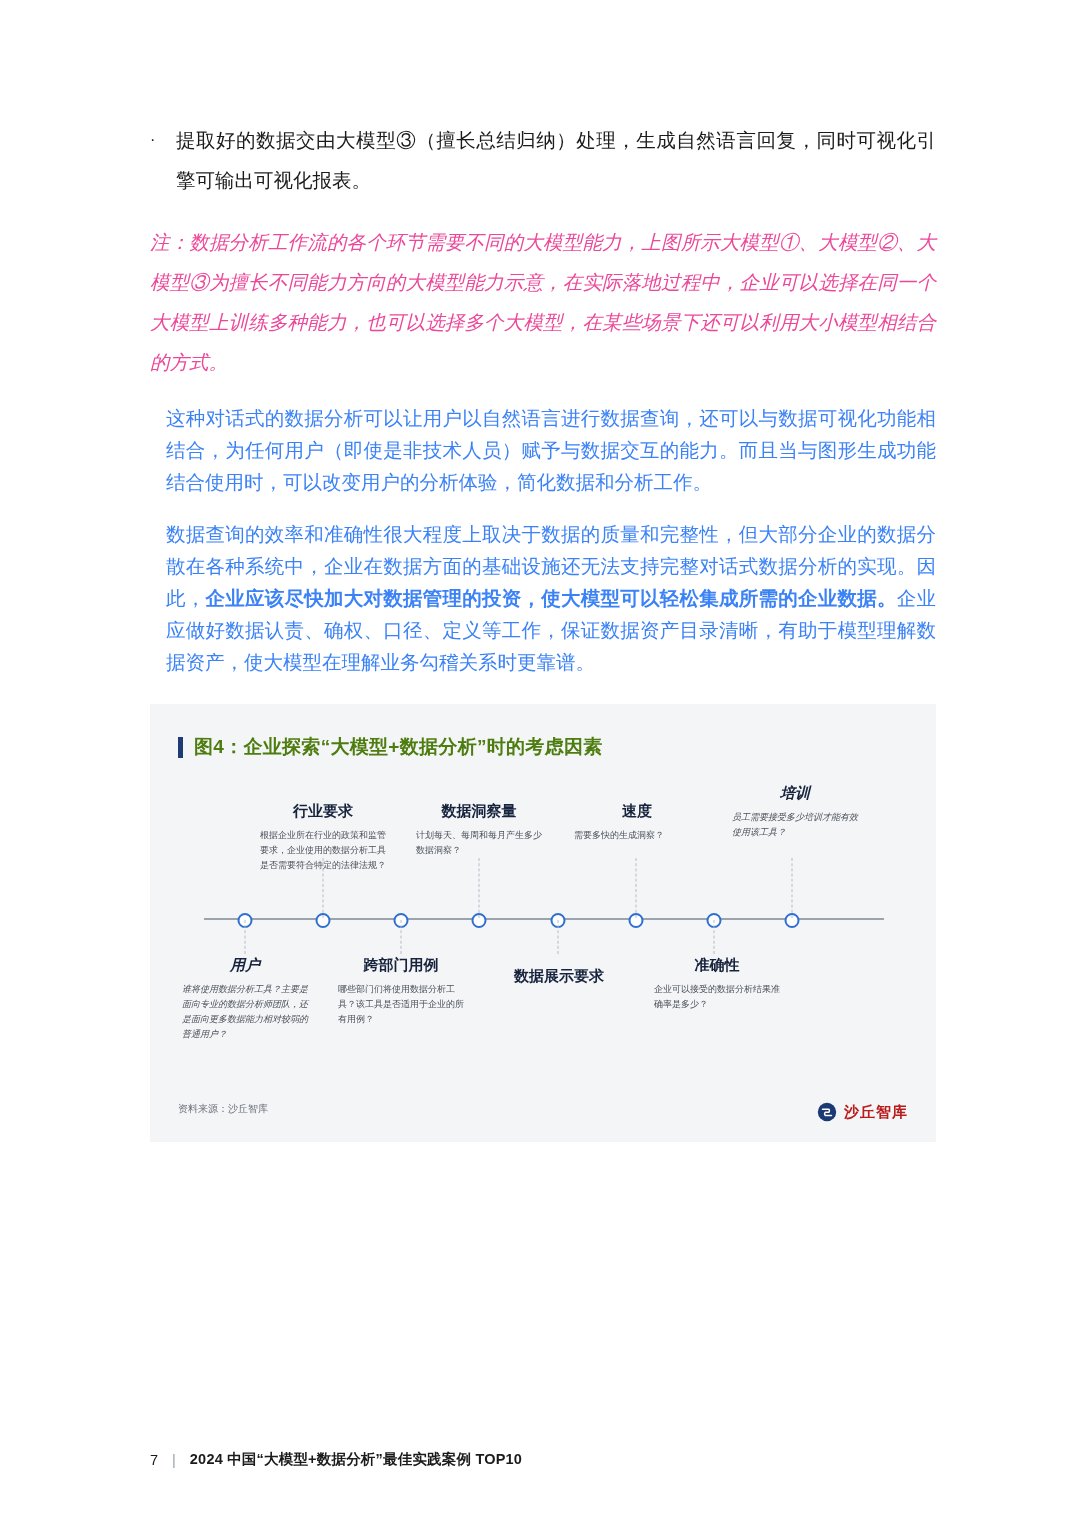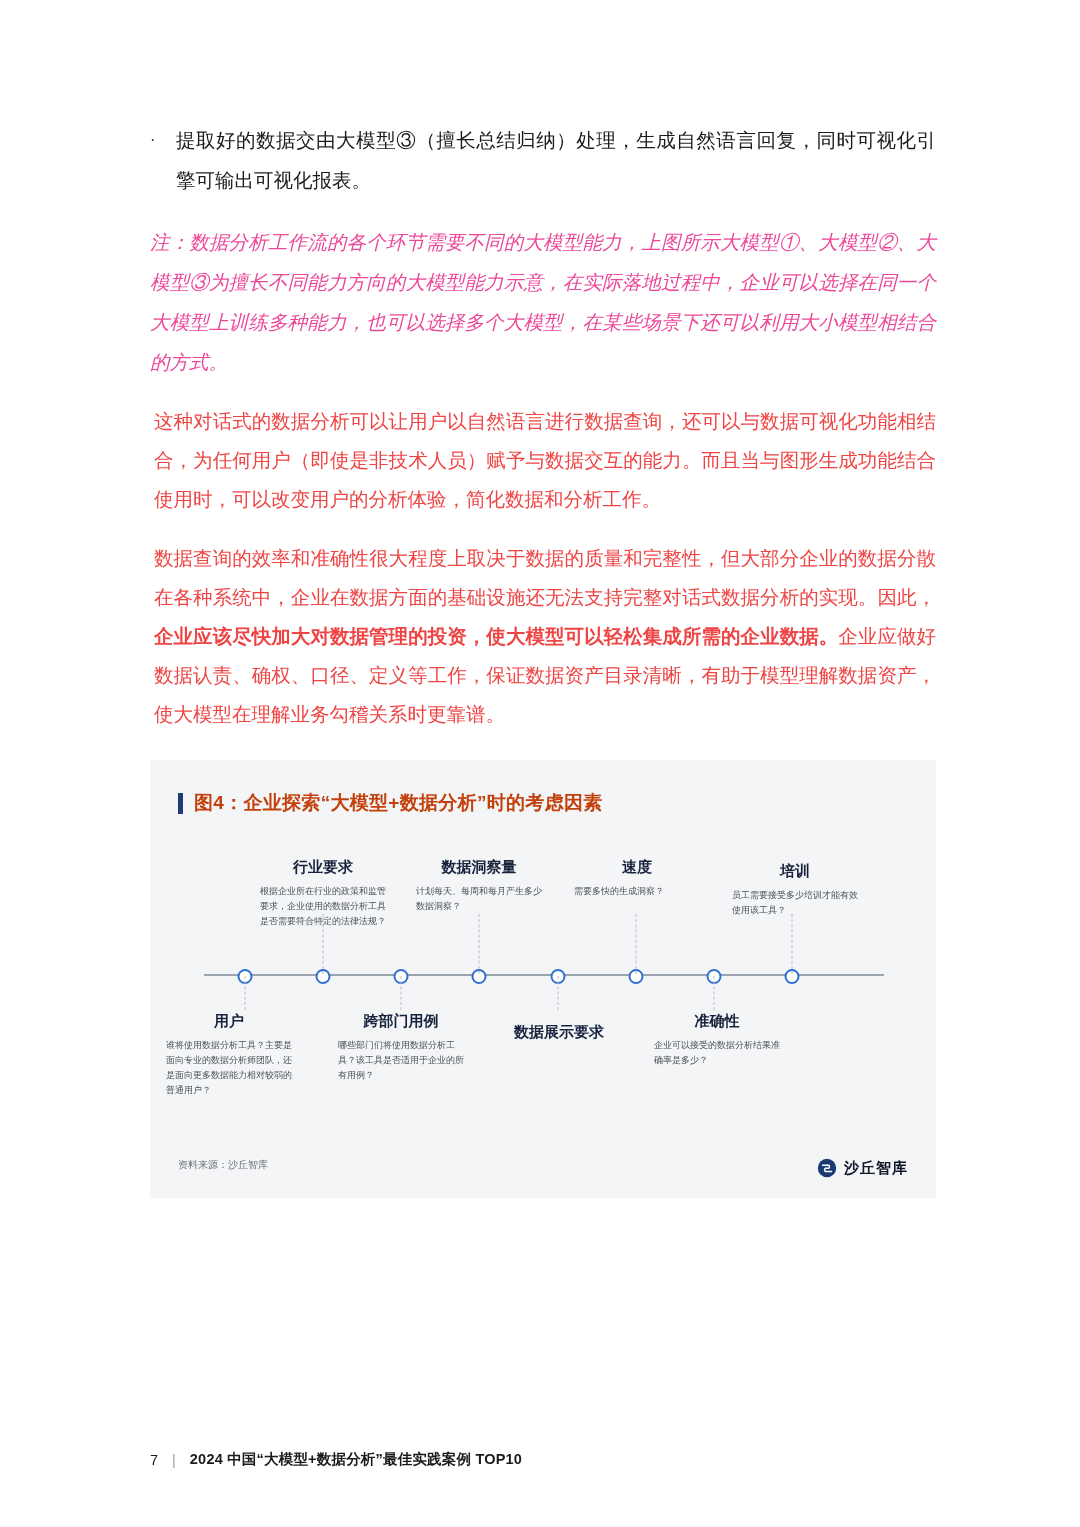--- a/index.html
+++ b/index.html
@@ -51,23 +51,23 @@
   .note {
     font-style: italic;
     font-size: 19.5px;
     line-height: 40px;
     color: #ec4899;
     margin-bottom: 20px;
     text-align: justify;
   }
   p.body {
     font-size: 19.5px;
-    line-height: 39px;
-    color: #ef4444;
-    margin: 0 0 20px 4px;
+    line-height: 32px;
+    color: #3b82f6;
+    margin: 0 0 20px 16px;
     text-align: justify;
   }
   .b {
     font-weight: bold;
   }
 
   
   .figure {
     margin-top: 26px;
     background: #f4f5f7;
@@ -84,21 +84,21 @@
   }
   .fig-bar {
     width: 5px;
     height: 21px;
     background: #1f3b73;
     margin-right: 11px;
   }
   .fig-title {
     font-size: 19px;
     font-weight: bold;
-    color: #c2410c;
+    color: #4d7c0f;
     letter-spacing: 0.3px;
   }
 
   .timeline {
     position: absolute;
     left: 54px;
     top: 214px;
     width: 680px;
     height: 2px;
     background: #9aa3ae;
@@ -155,21 +155,21 @@
   }
   .logo-mark {
     width: 20px;
     height: 20px;
     margin-right: 7px;
     position: relative;
   }
   .logo-text {
     font-size: 15px;
     font-weight: bold;
-    color: #0f172a;
+    color: #b91c1c;
     letter-spacing: 1px;
   }
 
   
   .footer {
     position: absolute;
     left: 150px;
     bottom: 58px;
     font-size: 14.5px;
     color: #1b1b1b;
@@ -233,26 +233,26 @@
         <div class="item-desc">根据企业所在行业的政策和监管要求，企业使用的数据分析工具是否需要符合特定的法律法规？</div>
       </div>
       <div class="item-block above" style="left:329px; top:98px;">
         <div class="item-head">数据洞察量</div>
         <div class="item-desc">计划每天、每周和每月产生多少数据洞察？</div>
       </div>
       <div class="item-block above" style="left:487px; top:98px;">
         <div class="item-head">速度</div>
         <div class="item-desc">需要多快的生成洞察？</div>
       </div>
-      <div class="item-block above" style="left:645px; top:102px;">
+      <div class="item-block above" style="left:645px; top:80px;font-style:italic;">
         <div class="item-head">培训</div>
         <div class="item-desc">员工需要接受多少培训才能有效使用该工具？</div>
       </div>
 
-      <div class="item-block below" style="left:79px; top:252px;">
+      <div class="item-block below" style="left:95px; top:252px;font-style:italic;">
         <div class="item-head">用户</div>
         <div class="item-desc">谁将使用数据分析工具？主要是面向专业的数据分析师团队，还是面向更多数据能力相对较弱的普通用户？</div>
       </div>
       <div class="item-block below" style="left:251px; top:252px;">
         <div class="item-head">跨部门用例</div>
         <div class="item-desc">哪些部门们将使用数据分析工具？该工具是否适用于企业的所有用例？</div>
       </div>
       <div class="item-block below" style="left:409px; top:263px;">
         <div class="item-head">数据展示要求</div>
       </div>

